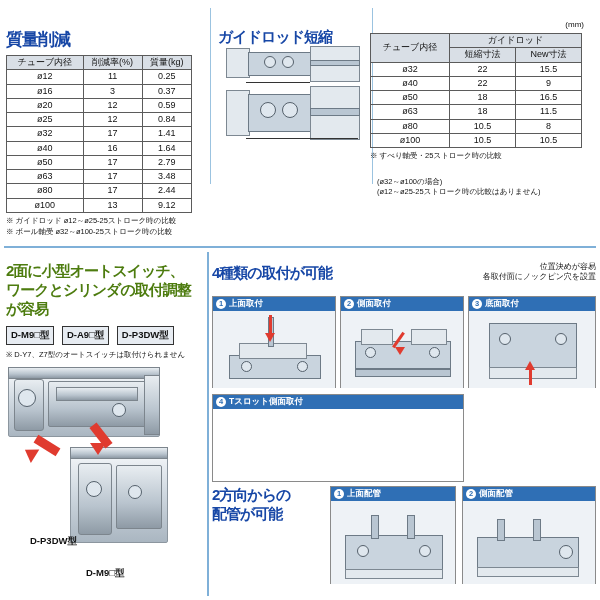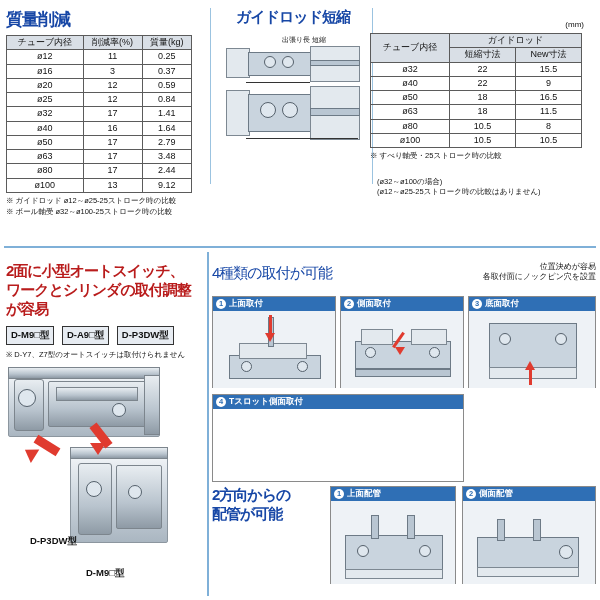--- a/index.html
+++ b/index.html
@@ -5,59 +5,59 @@
   html,body{margin:0;padding:0;}
   body{
     width:600px;height:600px;
     background:#ffffff;
     font-family:"Liberation Sans", sans-serif;
     color:#111;
     position:relative;
     overflow:hidden;
   }
   .page{position:relative;width:600px;height:600px;}
-  .sect-title{font-weight:bold;letter-spacing:-0.5px;}
+  .sect-title{font-weight:bold;letter-spacing:-0.5px;margin-top:20px;}
   .divider-v{position:absolute;width:1px;background:#9bc3e0;}
   .divider-h{position:absolute;height:1px;background:#9bc3e0;}
 
   
   #mass-block{position:absolute;left:6px;top:8px;width:196px;}
   #mass-title{font-size:17px;font-weight:bold;color:#1747a6;letter-spacing:-1px;}
   table.tbl{border-collapse:collapse;font-size:9px;margin-top:4px;}
   table.tbl th,table.tbl td{
     border:1px solid #5b5b5b;text-align:center;padding:1px 2px;line-height:1.25;
   }
   table.tbl th{background:#d9dfe6;font-weight:normal;}
   .note{font-size:7.5px;line-height:1.35;margin-top:3px;color:#111;}
 
   
-  #guide-block{position:absolute;left:218px;top:8px;width:150px;text-align:center;}
+  #guide-block{position:absolute;left:218px;top:8px;width:150px;}
   #guide-title{font-size:15px;font-weight:bold;color:#1747a6;letter-spacing:-1px;}
   .smalllbl{font-size:7px;color:#111;}
 
   
   #rt-block{position:absolute;left:370px;top:20px;width:214px;}
   #rt-unit{font-size:8px;text-align:right;}
 
   
   #strength{position:absolute;left:212px;top:190px;width:384px;font-size:15px;font-weight:bold;letter-spacing:-1px;line-height:1.45;}
 
   
   #autosw{position:absolute;left:6px;top:262px;width:196px;}
-  #autosw-title{font-size:15px;font-weight:bold;color:#b91c1c;line-height:1.25;letter-spacing:-1px;}
+  #autosw-title{font-size:15px;font-weight:bold;color:#4d7c0f;line-height:1.25;letter-spacing:-1px;}
   .badge{
     display:inline-block;border:1px solid #333;background:#e7ecf2;
     font-size:9.5px;padding:2px 4px;margin-right:3px;font-weight:bold;
   }
   #autosw-note{font-size:7.5px;margin-top:4px;}
   .caption{font-size:10px;font-weight:bold;}
 
   
   #mount{position:absolute;left:212px;top:262px;width:384px;}
-  #mount-title{font-size:15px;font-weight:normal;color:#1747a6;letter-spacing:-1px;}
+  #mount-title{font-size:15px;font-weight:bold;color:#1747a6;letter-spacing:-1px;}
   #mount-sub{font-size:8px;line-height:1.3;text-align:right;}
   .card{position:absolute;border:1px solid #8a8a8a;background:#ffffff;}
   .card-hd{
     background:#2f6fb5;color:#fff;font-size:8.5px;font-weight:bold;
     padding:1px 3px;display:flex;align-items:center;gap:3px;
   }
   .num{
     display:inline-block;background:#fff;color:#2f6fb5;border-radius:50%;
     width:10px;height:10px;line-height:10px;text-align:center;font-size:7.5px;font-weight:bold;
   }

